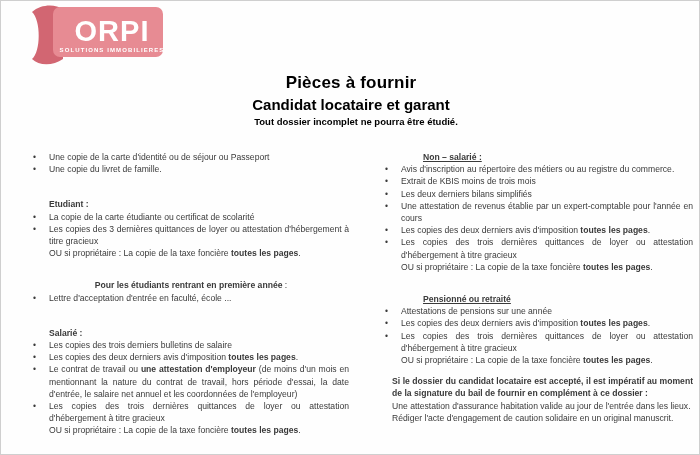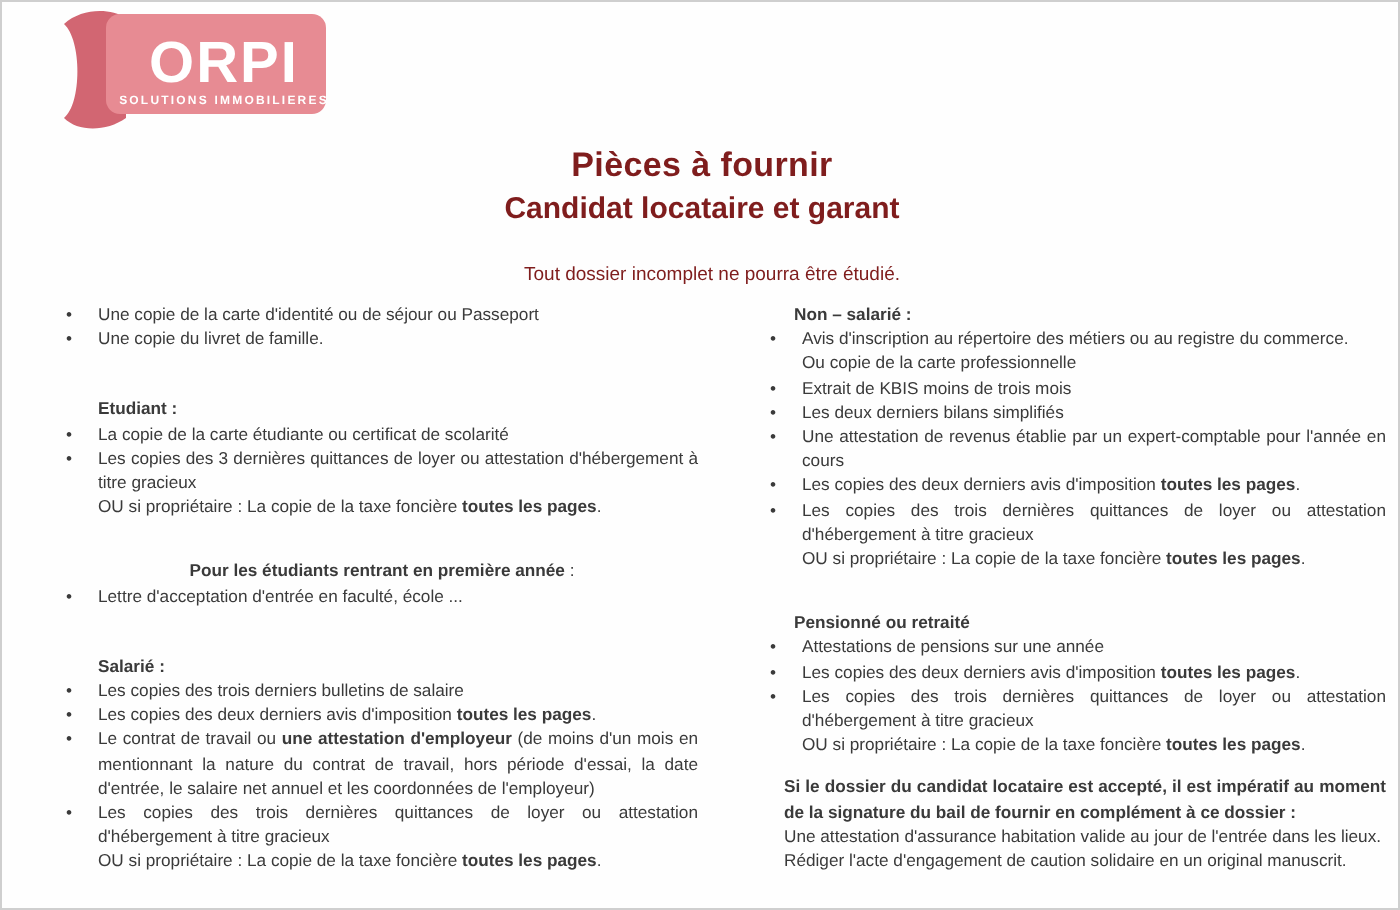--- a/index.html
+++ b/index.html
@@ -7,53 +7,53 @@
     position:relative;width:700px;height:455px;box-sizing:border-box;
     background:#fefefe;border:1px solid #cfcfcf;overflow:hidden;
     font-family:"Liberation Sans",sans-serif;color:#3a3a3a;
   }
   
   .logo{position:absolute;top:0;left:14px;width:150px;height:66px;}
   
   .header{position:absolute;top:72px;left:0;width:700px;text-align:center;}
   .title{font-size:17px;font-weight:700;letter-spacing:.2px;}
   .subtitle{font-size:15px;font-weight:700;margin-top:3px;}
-  .subtitle2{font-size:9.5px;font-weight:400;margin-top:19px;padding-left:10px;}
+  .subtitle2{font-size:9.5px;font-weight:700;margin-top:3px;padding-left:10px;}
   
   .col{position:absolute;top:150px;font-size:8.6px;line-height:12.2px;}
   .col-left{left:28px;width:320px;}
   .col-right{left:362px;width:330px;}
   .bullets{list-style:none;margin:0;padding:0;}
   .col-right .bullets{margin-left:18px;}
   .bullets li{position:relative;padding-left:20px;}
   .bullets .marker{position:absolute;left:4px;top:0;font-size:8.6px;}
   .li-text{display:block;text-align:justify;}
   .heading{font-weight:700;margin-left:20px;margin-top:23px;}
-  .col-right .heading{margin-left:34px;}
+  .col-right .heading{margin-left:60px;text-decoration:underline;}
   .heading .reg{font-weight:400;}
   .heading.outdent{margin-left:4px;text-align:center;}
   .heading.first{margin-top:0;}
   .gap-large{margin-top:20px !important;}
   .gap-medium{margin-top:9px !important;margin-left:29px;}
   .paragraph{margin-top:9px;text-align:justify;}
   .b{font-weight:700;}
 </style>
 </head>
 <body>
 
 <div class="doc">
 
   <svg class="logo" viewBox="0 0 150 66">
     <path d="M48 8 L48 58 C 38 65, 24 65, 17 58 C 26 51, 26 19, 17 11 C 26 3, 40 3, 48 8 Z" fill="#d26672"></path>
     <rect x="38" y="6" width="110" height="50" rx="7" fill="#e78b93"></rect>
     <text x="97" y="40" text-anchor="middle" fill="#ffffff" font-family="Liberation Sans, sans-serif" font-size="29" font-weight="700" letter-spacing="1">ORPI</text>
     <text x="97" y="51" text-anchor="middle" fill="#ffffff" font-family="Liberation Sans, sans-serif" font-size="6" font-weight="700" letter-spacing="1.1">SOLUTIONS IMMOBILIERES</text>
   </svg>
 
-  <div class="header" style="color:#7f1d1d;">
+  <div class="header" style="color:#000000;">
     <div class="title">Pièces à fournir</div>
     <div class="subtitle">Candidat locataire et garant</div>
     <div class="subtitle2">Tout dossier incomplet ne pourra être étudié.</div>
   </div>
 
   <div class="col col-left">
       <ul class="bullets">
         <li>
           <span class="marker">•</span>
           <span class="li-text"><span class="reg">Une copie de la carte d'identité ou de séjour ou Passeport</span></span>
@@ -99,21 +99,21 @@
           <span class="marker">•</span>
           <span class="li-text"><span class="reg">Les copies des trois dernières quittances de loyer ou attestation d'hébergement à titre gracieux</span><br><span class="reg">OU si propriétaire : La copie de la taxe foncière </span><span class="b">toutes les pages</span><span class="reg">.</span></span>
         </li>
       </ul>
     </div>
   <div class="col col-right">
       <div class="heading first"><span class="b">Non – salarié :</span></div>
       <ul class="bullets">
         <li>
           <span class="marker">•</span>
-          <span class="li-text"><span class="reg">Avis d'inscription au répertoire des métiers ou au registre du commerce.</span><br><span class="reg">Ou copie de la carte professionnelle</span></span>
+          <span class="li-text"><span class="reg">Avis d'inscription au répertoire des métiers ou au registre du commerce.</span><br></span>
         </li>
         <li>
           <span class="marker">•</span>
           <span class="li-text"><span class="reg">Extrait de KBIS moins de trois mois</span></span>
         </li>
         <li>
           <span class="marker">•</span>
           <span class="li-text"><span class="reg">Les deux derniers bilans simplifiés</span></span>
         </li>
         <li>

